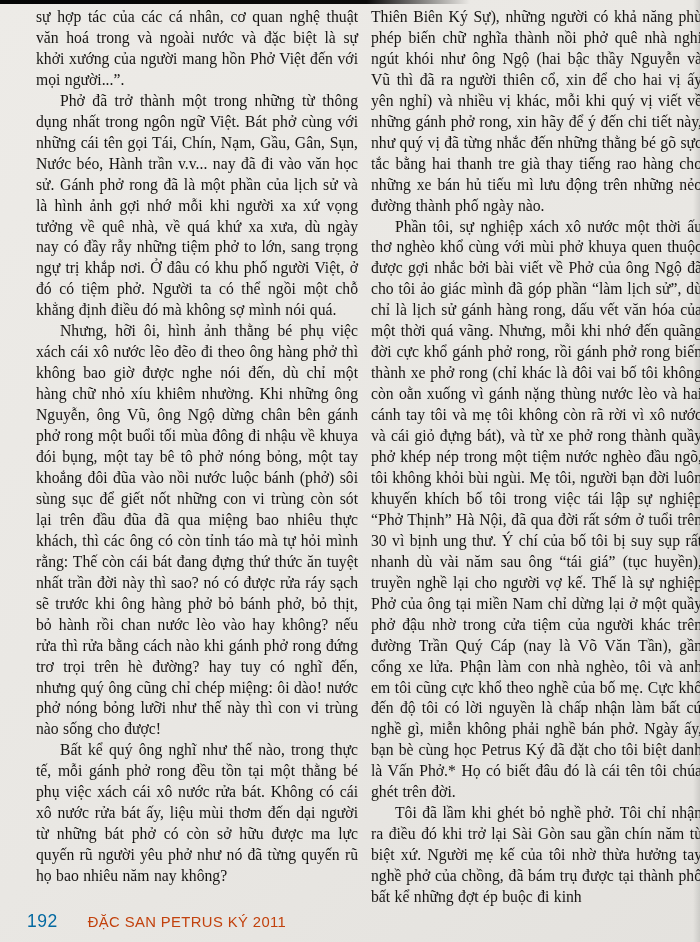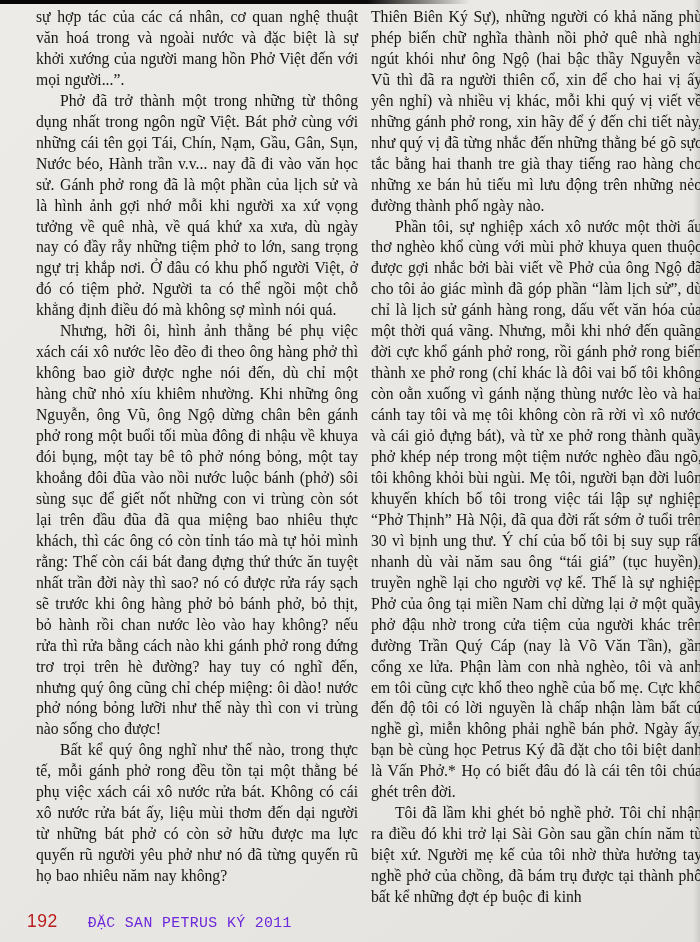--- a/index.html
+++ b/index.html
@@ -65,27 +65,27 @@
     position: absolute;
     left: 27px;
     top: 911px;
     display: flex;
     align-items: baseline;
     gap: 30px;
   }
   .page-number {
     font-family: "Liberation Sans", sans-serif;
     font-size: 17.5px;
-    color: #b91c1c;
+    color: #0369a1;
     letter-spacing: 0.5px;
   }
   .footer-title {
-    font-family: Liberation Mono, monospace;
+    font-family: Liberation Sans, sans-serif;
     font-size: 14.8px;
-    color: #6d28d9;
+    color: #c2410c;
     letter-spacing: 0.4px;
     text-align: center;
   }
 </style>
 </head>
 <body>
 
 <div class="paper"></div>
 <div class="top-edge-shadow"></div>
 <div class="right-edge-shadow"></div>

